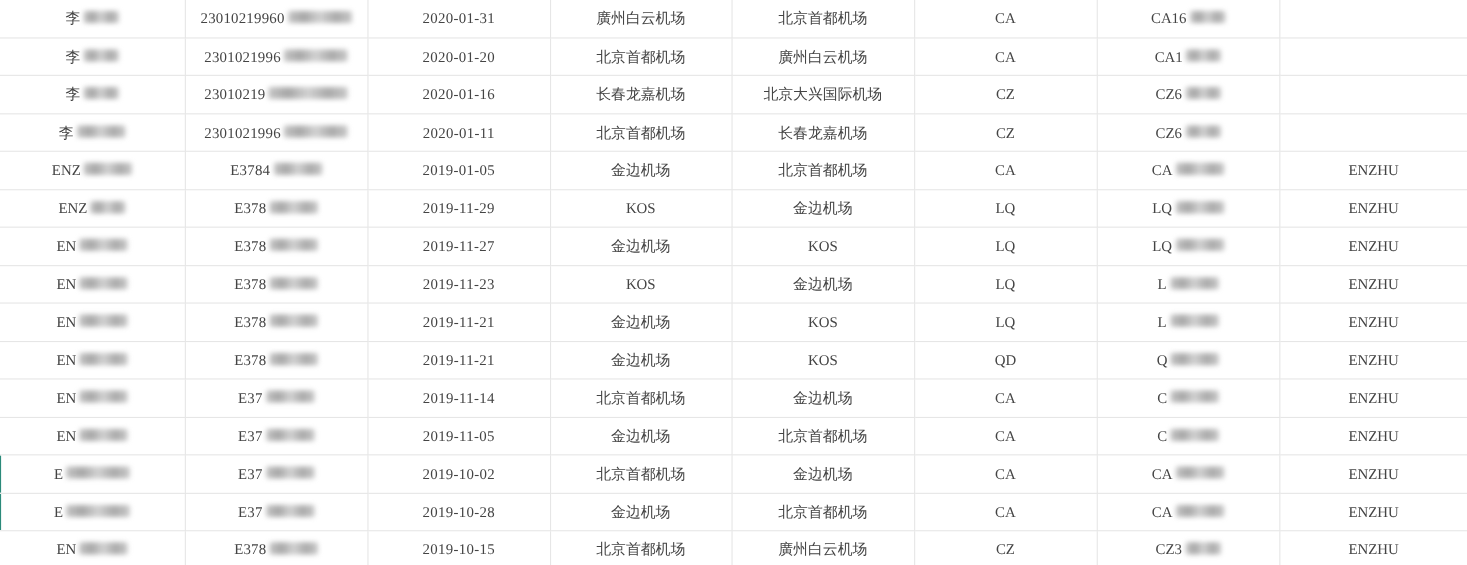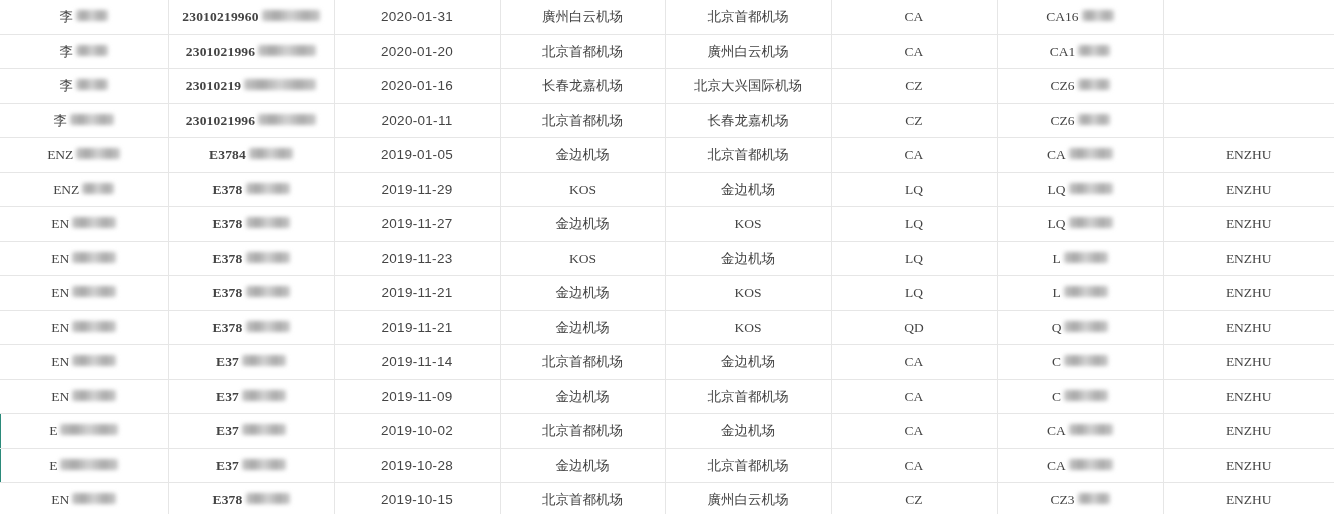--- a/index.html
+++ b/index.html
@@ -75,22 +75,22 @@
       rgba(155,155,155,0.55) 100%);
     filter: blur(2.2px);
     vertical-align: middle;
     position: relative;
     top: -1px;
   }
   .b-sm { width: 32px; }
   .b-md { width: 44px; }
   .b-lg { width: 58px; }
   .b-xl { width: 72px; }
-  .date { font-family: Liberation Sans, sans-serif; letter-spacing: 0.3px; }
-  .mono-ish { letter-spacing: 0.2px; font-weight: bold; }
+  .date { font-family: Liberation Serif, serif; letter-spacing: 0.3px; }
+  .mono-ish { letter-spacing: 0.2px; }
 </style>
 </head>
 <body>
 
 <div class="table-wrap">
   <table class="records">
     <colgroup>
       <col class="c-name">
       <col class="c-id">
       <col class="c-date">
@@ -423,21 +423,21 @@
         <tr>
           <td><span class="cell">
               <span class="txt">EN</span>
               <span class="blur b-md"></span>
             </span></td>
           <td><span class="cell mono-ish">
               <span class="txt">E37</span>
               <span class="blur b-md"></span>
             </span></td>
           <td><span class="cell date">
-              <span class="txt">2019-11-09</span>
+              <span class="txt">2019-11-05</span>
             </span></td>
           <td><span class="cell">
               <span class="txt">金边机场</span>
             </span></td>
           <td><span class="cell">
               <span class="txt">北京首都机场</span>
             </span></td>
           <td><span class="cell">
               <span class="txt">CA</span>
             </span></td>

